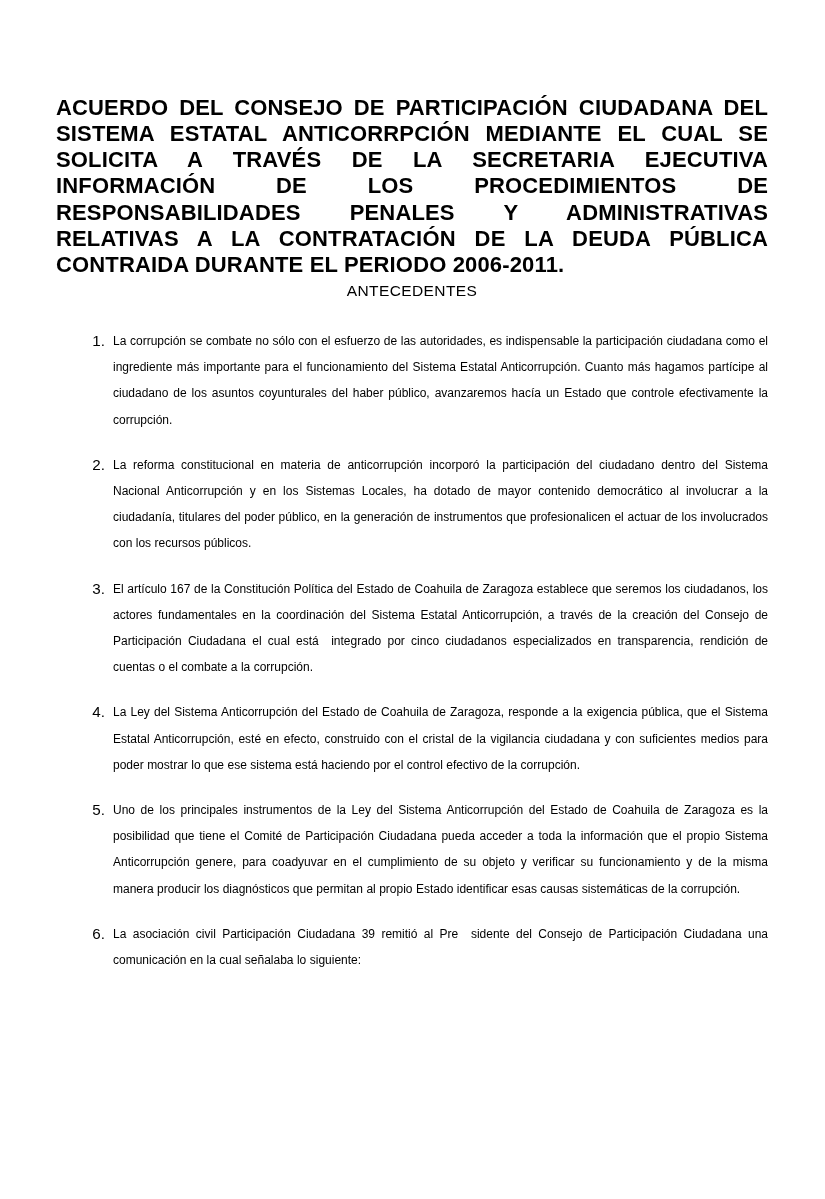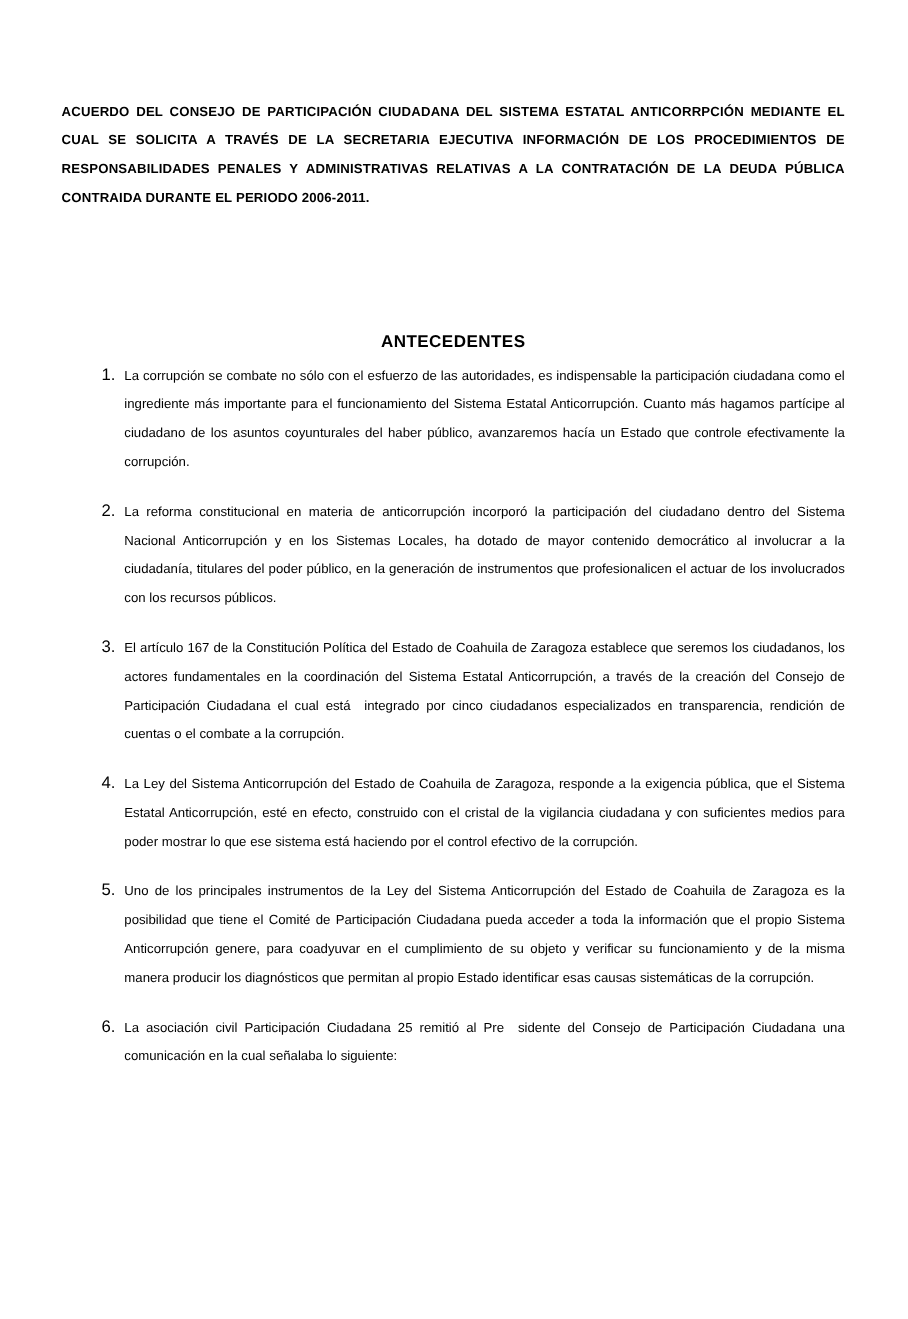--- a/index.html
+++ b/index.html
@@ -17,39 +17,38 @@
     height: 1199px;
     background: #ffffff;
     overflow: hidden;
     box-sizing: border-box;
   }
   .doc-title {
     position: absolute;
     left: 56px;
     top: 80px;
     width: 712px;
-    font-size: 12px;
+    font-size: 22px;
     font-weight: bold;
     line-height: 26.2px;
     text-align: justify;
     text-align-last: left;
     letter-spacing: 0.15px;
     white-space: pre-wrap;
   }
   .section-heading {
     position: absolute;
     left: 56px;
     top: 280px;
     width: 712px;
     text-align: center;
     font-size: 15.5px;
-    font-weight: bold;
+    font-weight: normal;
     letter-spacing: 0.4px;
     line-height: 22px;
-    margin-top: 20px;
   }
   .numbered-list {
     position: absolute;
     left: 56px;
     top: 328px;
     width: 712px;
     margin: 0;
     padding: 0;
     list-style: none;
   }
@@ -103,17 +102,17 @@
     <li class="list-item">
       <span class="item-number">4.</span>
       <span class="item-text">La Ley del Sistema Anticorrupción del Estado de Coahuila de Zaragoza, responde a la exigencia pública, que el Sistema Estatal Anticorrupción, esté en efecto, construido con el cristal de la vigilancia ciudadana y con suficientes medios para poder mostrar lo que ese sistema está haciendo por el control efectivo de la corrupción.</span>
     </li>
     <li class="list-item">
       <span class="item-number">5.</span>
       <span class="item-text">Uno de los principales instrumentos de la Ley del Sistema Anticorrupción del Estado de Coahuila de Zaragoza es la posibilidad que tiene el Comité de Participación Ciudadana pueda acceder a toda la información que el propio Sistema Anticorrupción genere, para coadyuvar en el cumplimiento de su objeto y verificar su funcionamiento y de la misma manera producir los diagnósticos que permitan al propio Estado identificar esas causas sistemáticas de la corrupción.</span>
     </li>
     <li class="list-item">
       <span class="item-number">6.</span>
-      <span class="item-text">La asociación civil Participación Ciudadana 25 remitió al Pre  sidente del Consejo de Participación Ciudadana una comunicación en la cual señalaba lo siguiente:</span>
+      <span class="item-text">La asociación civil Participación Ciudadana 39 remitió al Pre  sidente del Consejo de Participación Ciudadana una comunicación en la cual señalaba lo siguiente:</span>
     </li>
   </ol>
 
 </div>
 
 </body></html>

